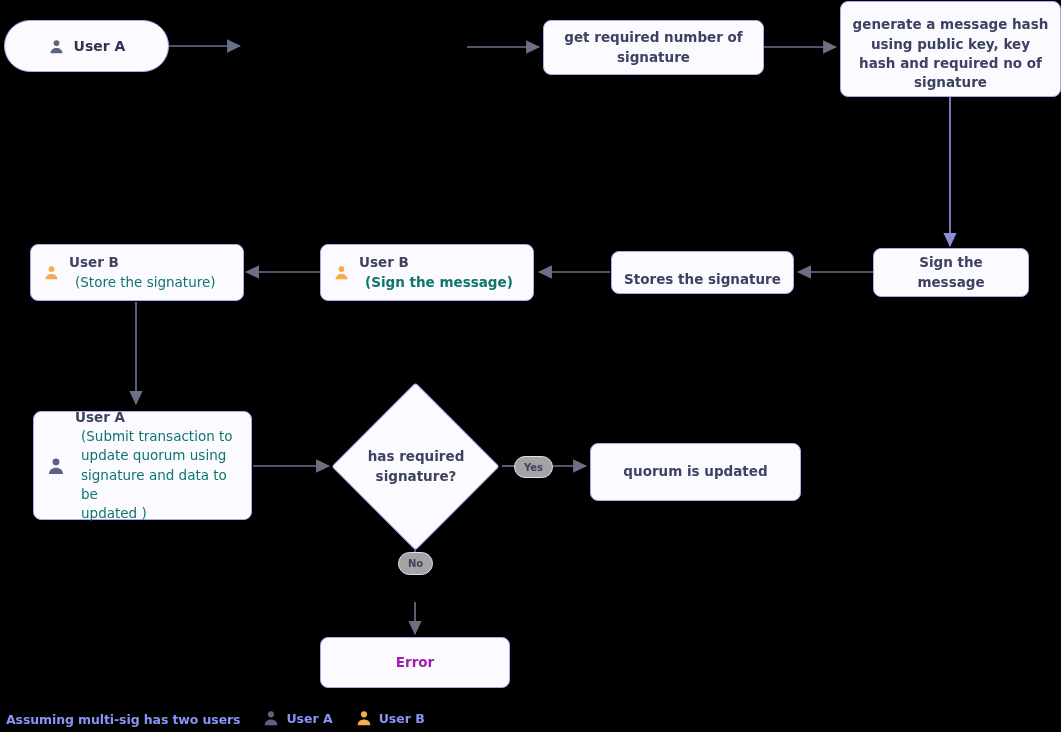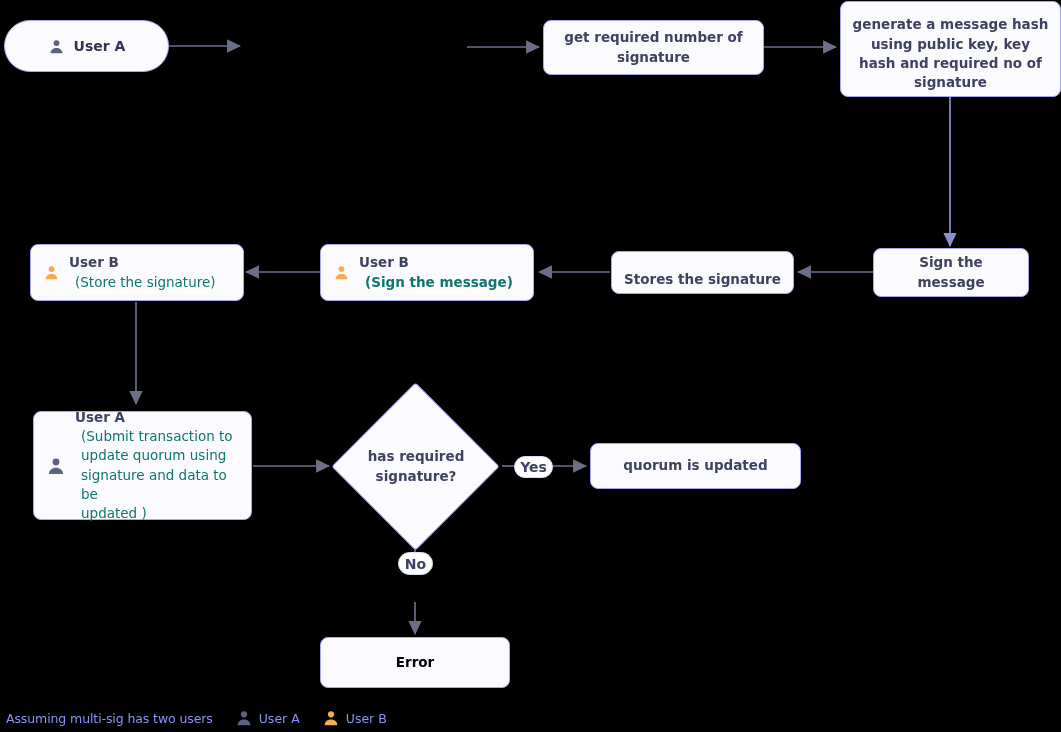--- a/index.html
+++ b/index.html
@@ -106,43 +106,43 @@
     font-size: 13.5px;
     font-weight: bold;
     line-height: 1.45;
     white-space: pre-line;
   }
 
   
   .edgelabel {
     position: absolute;
     box-sizing: border-box;
-    background: #ffffff;
+    background: #a3a3a3;
     border: 1.3px solid #ddddf5;
     border-radius: 999px;
     display: flex;
     align-items: center;
     justify-content: center;
     color: #3d4260;
-    font-size: 14px;
-    font-weight: bold;
-  }
-
-  .errtext { color: #000000; font-weight: bold; font-size: 13.5px; }
+    font-size: 10px;
+    font-weight: bold;
+  }
+
+  .errtext { color: #a21caf; font-weight: bold; font-size: 13.5px; }
 
   
   #legend {
     position: absolute;
     left: 6px;
     top: 709px;
     display: flex;
-    align-items: center;
+    align-items: flex-end;
     gap: 0px;
     font-size: 12.5px;
-    font-weight: normal;
+    font-weight: bold;
   }
   #legend .note { color: #8a93f6; letter-spacing: -0.1px; }
   #legend .entry { display: flex; align-items: center; gap: 6px; margin-left: 22px; }
   #legend .entry span.lbl { color: #8a93f6; }
 </style>
 </head>
 <body>
 
 <div id="canvas">
 
@@ -255,21 +255,21 @@
   </div>
 
   <div class="diamond-wrap" style="left:356px; top:407px; width:119px; height:119px;">
     <div class="diamond-shape"></div>
     <div class="diamond-label" style="width:160px; height:119px; left:-20px;">has required
 signature?</div>
   </div>
 
   <div class="edgelabel" style="left:514px; top:456px; width:39px; height:22px;">Yes</div>
 
-  <div class="node" style="left:590px; top:443px; width:211px; height:46px;">
+  <div class="node" style="left:590px; top:443px; width:211px; height:58px;">
     <span class="txt">quorum is updated</span>
   </div>
 
   <div class="edgelabel" style="left:398px; top:552px; width:35px; height:23px;">No</div>
 
   <div class="node" style="left:320px; top:637px; width:190px; height:51px;">
     <span class="txt errtext">Error</span>
   </div>
 
   <div id="legend">

